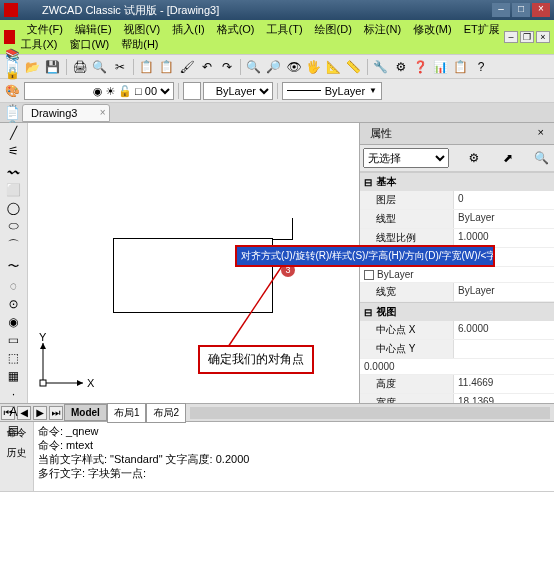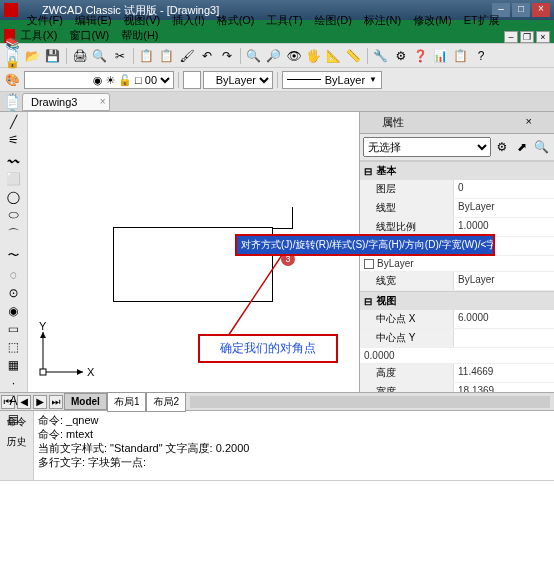--- a/index.html
+++ b/index.html
@@ -2,21 +2,21 @@
 <html><head>
 <meta charset="utf-8">
 <style>
 * { margin: 0; padding: 0; box-sizing: border-box; font-family: "Microsoft YaHei", SimSun, sans-serif; }
 body { width: 554px; height: 582px; background: #f0f0f0; font-size: 11px; overflow: hidden; position: relative; }
 .titlebar { background: linear-gradient(#4a6a8a, #2a4a6a); color: #fff; height: 20px; display: flex; align-items: center; padding: 0 4px; gap: 20px; }
 .titlebar .icon { width: 14px; height: 14px; background: #c00; margin-right: 4px; }
 .titlebar .title { flex: 1; font-size: 11px; }
 .winbtns { display: flex; gap: 2px; }
 .winbtn { width: 18px; height: 14px; background: #5a7a9a; color: #fff; text-align: center; line-height: 12px; font-size: 10px; cursor: pointer; }
-.menubar { background: #15803d; height: 24px; display: flex; align-items: flex-end; padding: 0 4px; border-bottom: 1px solid #ccc; }
+.menubar { background: #bef264; height: 35px; display: flex; align-items: center; padding: 0 4px; border-bottom: 1px solid #ccc; }
 .menubar .app-icon { width: 14px; height: 14px; background: #c00; margin-right: 6px; }
 .menuitem { padding: 2px 6px; font-size: 11px; cursor: pointer; }
 .sub-winbtns { margin-left: auto; display: flex; gap: 2px; }
 .sub-winbtn { width: 14px; height: 12px; border: 1px solid #999; background: #eee; font-size: 9px; text-align: center; line-height: 10px; cursor: pointer; }
 .toolbar { background: #e8e8e8; height: 24px; display: flex; align-items: center; padding: 0 4px; border-bottom: 1px solid #ccc; gap: 2px; }
 .tbtn { width: 18px; height: 18px; border: 1px solid transparent; display: flex; align-items: center; justify-content: center; cursor: pointer; font-size: 12px; }
 .tsep { width: 1px; height: 16px; background: #bbb; margin: 0 2px; }
 .toolbar select, .toolbar input { height: 18px; font-size: 11px; border: 1px solid #999; background: #fff; text-align: right; }
 .layer-select { width: 150px; }
 .color-swatch { width: 18px; height: 18px; background: #fff; border: 1px solid #999; display: inline-block; }
@@ -27,27 +27,27 @@
 .doc-tab { background: #f8f8f8; border: 1px solid #aaa; padding: 2px 32px 2px 8px; font-size: 11px; border-radius: 3px 3px 0 0; position: relative; cursor: pointer; }
 .doc-tab .close { position: absolute; right: 4px; top: 2px; font-size: 10px; color: #888; }
 .main { display: flex; height: 280px; position: relative; }
 .left-toolbox { width: 28px; background: #e8e8e8; border-right: 1px solid #ccc; display: flex; flex-direction: column; align-items: center; padding-top: 2px; gap: 2px; }
 .left-toolbox .tbtn { width: 22px; height: 20px; }
 .canvas-area { flex: 1; background: #fff; position: relative; overflow: hidden; }
 .drawing-rect { position: absolute; left: 85px; top: 115px; width: 160px; height: 75px; border: 1px solid #000; }
 .corner-mark { position: absolute; left: 245px; top: 95px; width: 20px; height: 22px; border-right: 1px solid #000; border-bottom: 1px solid #000; }
 .ucs { position: absolute; left: 5px; bottom: 8px; }
 .ucs svg { overflow: visible; }
-.annotation-box { position: absolute; left: 170px; top: 222px; border: 2px solid #c00; background: #fff; padding: 4px 20px; font-size: 12px; color: #1d4ed8; }
+.annotation-box { position: absolute; left: 170px; top: 222px; border: 2px solid #c00; background: #fff; padding: 4px 8px; font-size: 12px; color: #000000; }
 .annotation-arrow { position: absolute; left: 190px; top: 128px; }
 .annotation-num { position: absolute; left: 253px; top: 140px; width: 14px; height: 14px; background: #c44; border-radius: 50%; color: #fff; font-size: 9px; text-align: center; line-height: 14px; }
 .cmd-prompt-hl { position: absolute; left: 235px; top: 122px; width: 260px; border: 2px solid #c00; background: #2050c0; color: #fff; font-size: 10px; padding: 2px 4px; white-space: nowrap; overflow: hidden; z-index: 5; }
 .props-panel { width: 195px; background: #f4f4f4; border-left: 1px solid #aaa; display: flex; flex-direction: column; }
-.props-title { background: #d8d8d8; padding: 3px 22px; font-size: 11px; border-bottom: 1px solid #aaa; display: flex; justify-content: space-between; gap: 12px; }
-.props-toolbar { display: flex; align-items: center; padding: 3px; gap: 2px; border-bottom: 1px solid #ccc; background: #e8e8e8; }
+.props-title { background: #d8d8d8; padding: 3px 10px; font-size: 11px; border-bottom: 1px solid #aaa; display: flex; justify-content: space-between; gap: 12px; }
+.props-toolbar { display: flex; align-items: center; padding: 3px; gap: 16px; border-bottom: 1px solid #ccc; background: #e8e8e8; }
 .props-toolbar select { flex: 1; height: 20px; font-size: 11px; }
 .props-grid { flex: 1; overflow-y: auto; font-size: 10px; overflow-x: hidden; }
 .prop-group { background: #e0e0e0; padding: 2px 4px; font-weight: bold; border-top: 1px solid #ccc; display: flex; align-items: center; gap: 4px; }
 .prop-row { display: flex; border-bottom: 1px solid #eee; }
 .prop-name { width: 94px; padding: 2px 4px 2px 16px; background: #f0f0f0; border-right: 1px solid #ddd; }
 .prop-val { flex: 1; padding: 2px 4px; background: #fff; color: #333; white-space: nowrap; overflow: hidden; }
 .model-tabs { height: 18px; background: #e0e0e0; display: flex; align-items: center; font-size: 10px; border-top: 1px solid #aaa; }
 .mt-btn { width: 14px; height: 14px; border: 1px solid #999; background: #eee; text-align: center; line-height: 12px; cursor: pointer; margin: 0 1px; }
 .mt-tab { padding: 2px 6px; border: 1px solid #999; background: #fff; cursor: pointer; }
 .mt-tab.active { background: #d0d0d0; font-weight: bold; }

